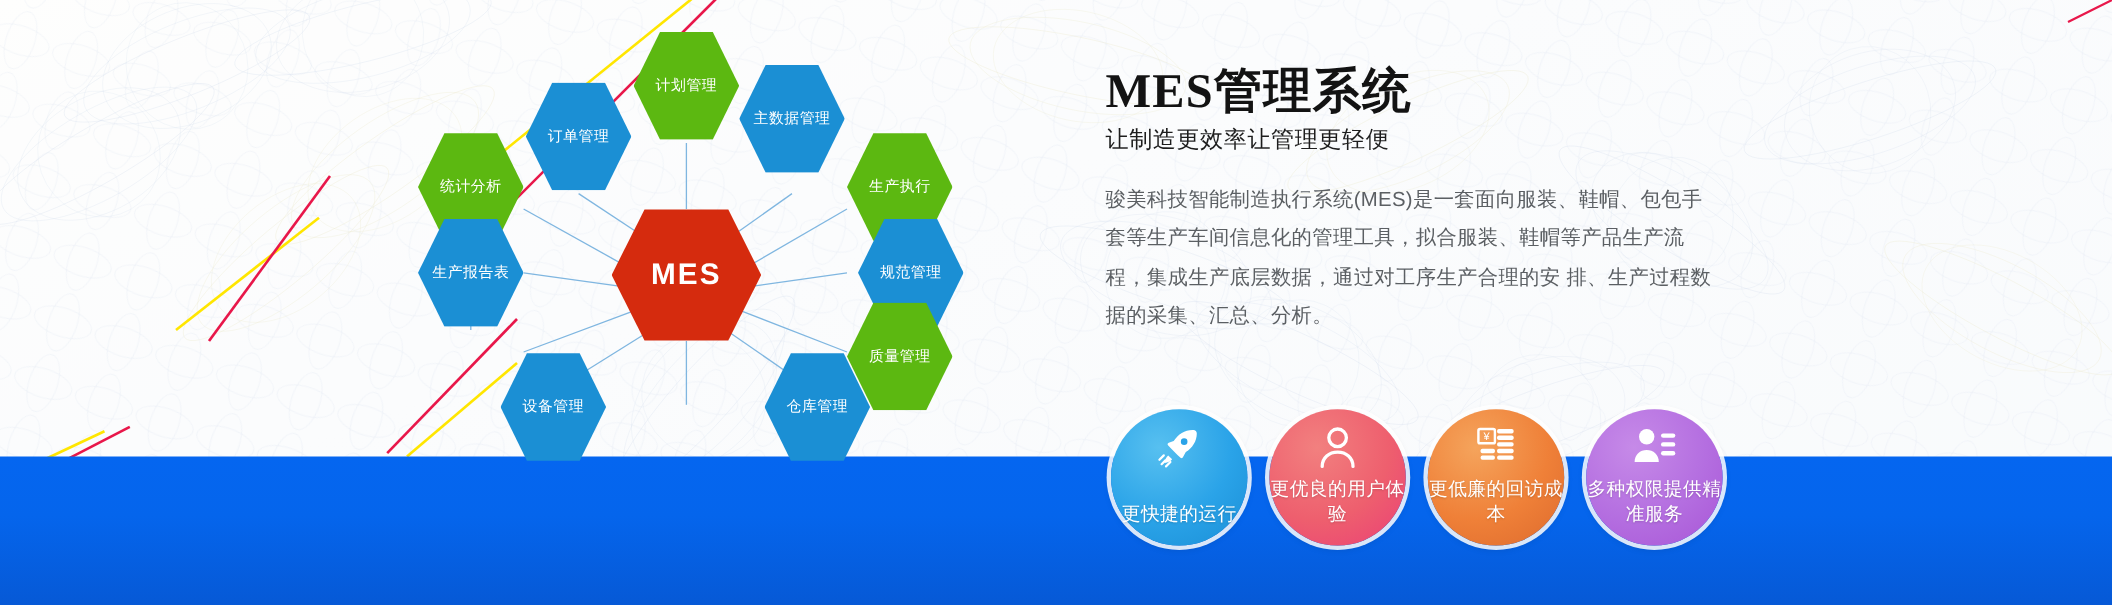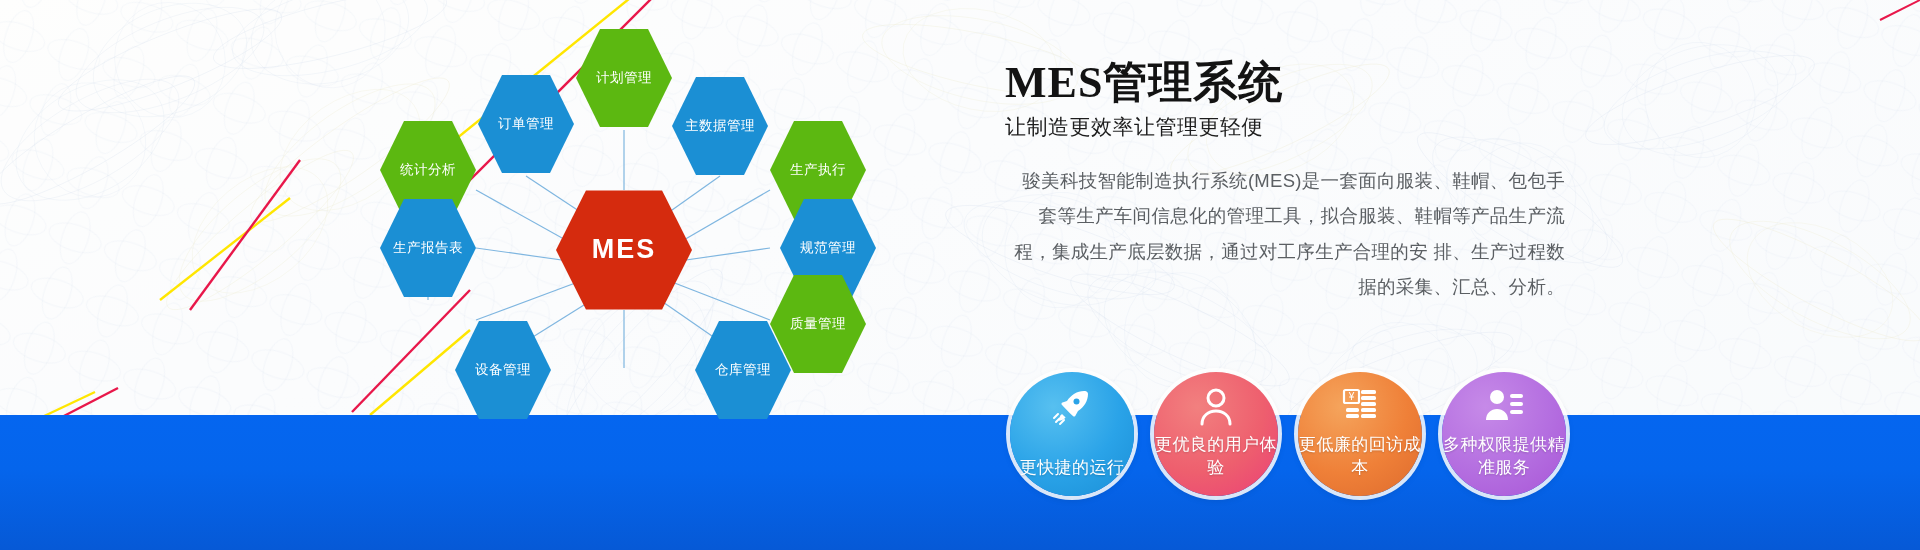--- a/index.html
+++ b/index.html
@@ -52,21 +52,20 @@
     font-family:"Liberation Serif","DejaVu Serif",serif;
     font-weight:bold;font-size:44px;color:#131313;letter-spacing:1px;
     margin:0 0 4px 0;line-height:1.15;
   }
   .subhead{
     font-size:21px;color:#1d1d1d;margin:0 0 22px 0;letter-spacing:.5px;
   }
   .para{
     font-size:18.5px;color:#5b5f63;line-height:1.92;margin:0;letter-spacing:.3px;
     max-width:560px;
-    text-align:right;
   }
 
   
   .badges{position:absolute;left:1010px;top:372px;display:flex;gap:20px;z-index:6;}
   .badge{
     position:relative;width:124px;height:124px;border-radius:50%;
     display:flex;flex-direction:column;align-items:center;justify-content:flex-end;
     padding-bottom:16px;box-sizing:border-box;color:#fff;text-align:center;
     box-shadow:0 0 0 4px rgba(255,255,255,.85), 0 2px 8px rgba(0,0,0,.18);
   }
@@ -166,21 +165,21 @@
         <line x1="48" y1="300" x2="48" y2="272"></line>
         <line x1="438" y1="222" x2="438" y2="196"></line>
         <line x1="438" y1="300" x2="438" y2="272"></line>
       </g>
     </svg>
 
     <div class="hex core" style="left:176px;top:188px;width:136px;height:124px;">MES</div>
 
     <div class="hex green" style="left:196px;top:26px;width:96px;height:104px;">计划管理</div>
     <div class="hex blue" style="left:98px;top:72px;width:96px;height:104px;">订单管理</div>
-    <div class="hex blue" style="left:292px;top:74px;width:96px;height:104px;">主数据管理</div>
+    <div class="hex blue" style="left:292px;top:56px;width:96px;height:104px;">主数据管理</div>
     <div class="hex green" style="left:0px;top:118px;width:96px;height:104px;">统计分析</div>
     <div class="hex blue" style="left:0px;top:196px;width:96px;height:104px;">生产报告表</div>
     <div class="hex green" style="left:390px;top:118px;width:96px;height:104px;">生产执行</div>
     <div class="hex blue" style="left:400px;top:196px;width:96px;height:104px;">规范管理</div>
     <div class="hex green" style="left:390px;top:272px;width:96px;height:104px;">质量管理</div>
     <div class="hex blue" style="left:75px;top:318px;width:96px;height:104px;">设备管理</div>
     <div class="hex blue" style="left:315px;top:318px;width:96px;height:104px;">仓库管理</div>
   </div>
 
   <div class="right-col">

